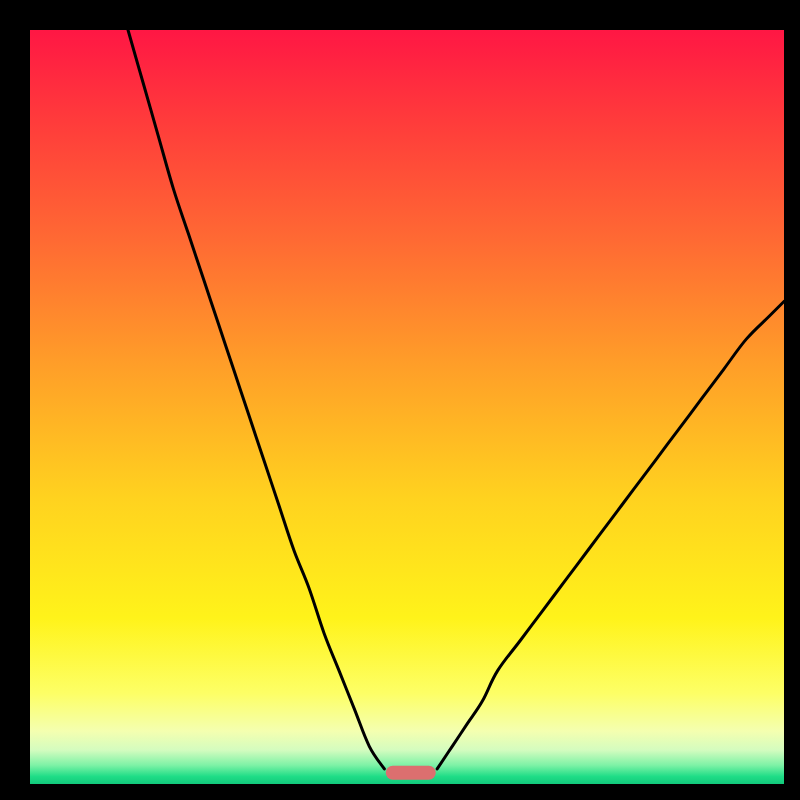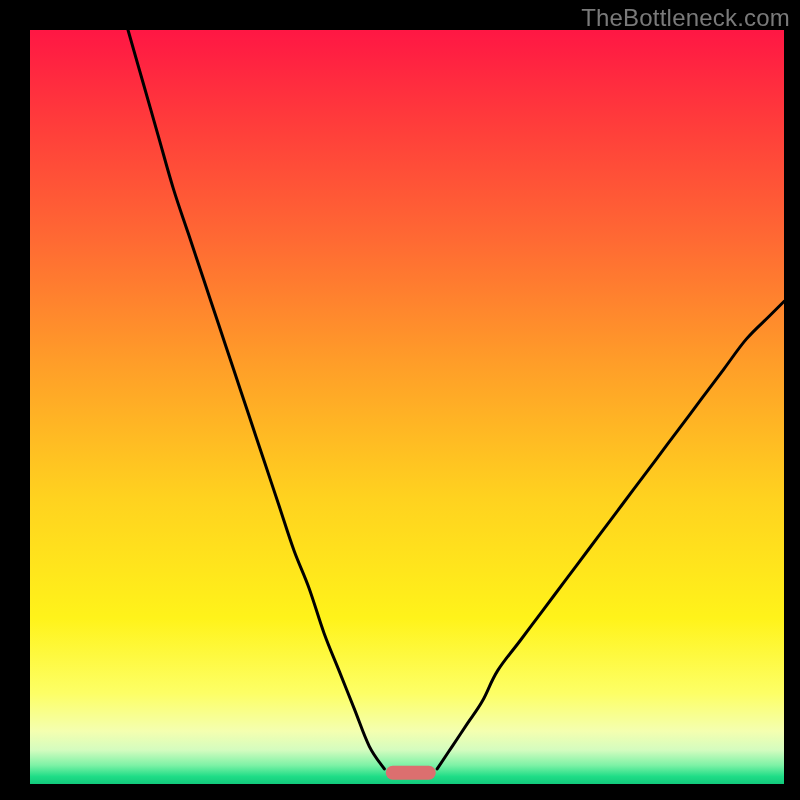--- a/index.html
+++ b/index.html
@@ -37,21 +37,20 @@
   .plot svg {
     display: block;
     width: 754px;
     height: 754px;
   }
 </style>
 </head>
 <body>
 
 <div class="frame">
-  <div class="attribution">TheBottleneck.com</div>
 
   <div class="plot">
     <svg viewBox="0 0 754 754">
       <defs>
         <linearGradient id="bg-grad" x1="0" y1="0" x2="0" y2="1">
         <stop offset="0%" stop-color="#ff1744"></stop>
             <stop offset="12%" stop-color="#ff3b3b"></stop>
             <stop offset="28.000000000000004%" stop-color="#ff6a33"></stop>
             <stop offset="45%" stop-color="#ffa028"></stop>
             <stop offset="62%" stop-color="#ffd21f"></stop>

